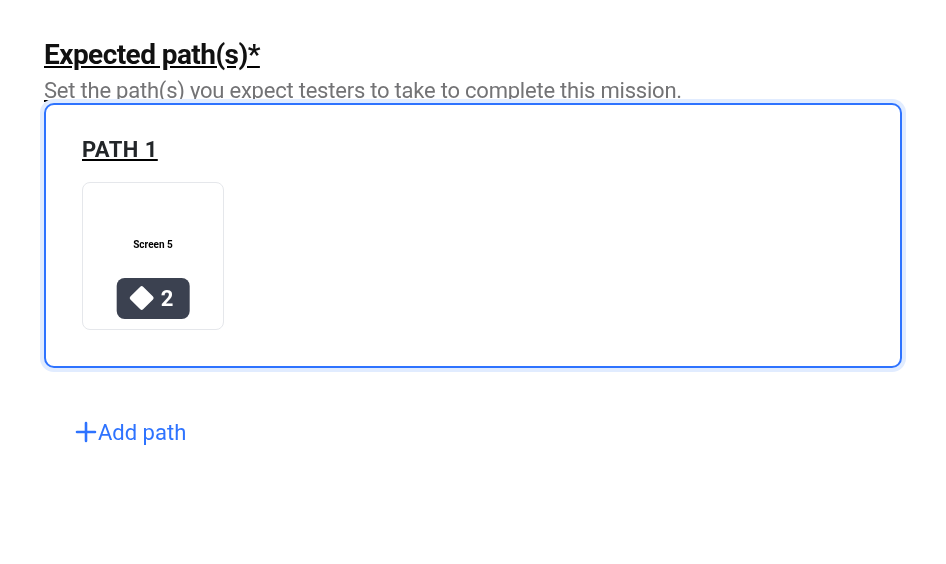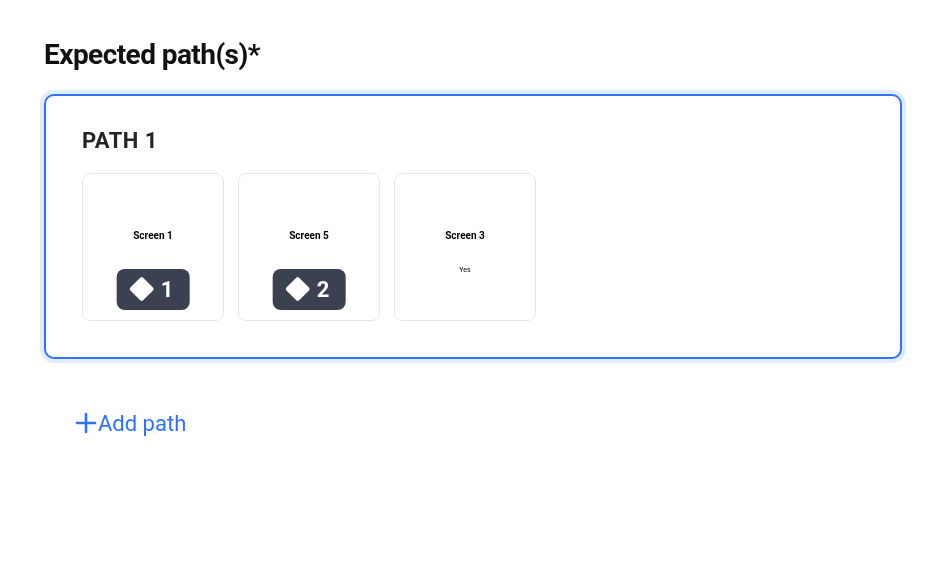--- a/index.html
+++ b/index.html
@@ -1,64 +1,54 @@
 <!DOCTYPE html>
 <html><head>
   <meta charset="utf-8">
   <style>
     * { box-sizing: border-box; margin: 0; padding: 0; }
     body { font-family: -apple-system, BlinkMacSystemFont, "Segoe UI", Roboto, Helvetica, Arial, sans-serif; background: #fff; width: 946px; height: 564px; }
-    .container { padding: 38px 44px; }
+    .container { padding: 38px 44px; text-decoration: underline; }
     .section-title { font-size: 28px; font-weight: 700; color: #111; letter-spacing: -0.02em; line-height: 1.2; }
     .section-subtitle { font-size: 22px; color: #737375; margin-top: 6px; letter-spacing: -0.01em; }
-    .path-card-wrap { margin-top: 22px; position: relative; }
+    .path-card-wrap { position: relative; }
     .path-card-outer { position: absolute; inset: -4px; border-radius: 14px; background: #e1ecff; z-index: 0; }
     .path-card { position: relative; z-index: 1; border: 2px solid #2e73ff; border-radius: 10px; background: #fff; padding: 32px 36px 36px; }
     .path-title { font-size: 22px; font-weight: 700; color: #232629; letter-spacing: 0.02em; margin-bottom: 20px; }
     .screens { display: flex; gap: 14px; }
     .screen { width: 142px; height: 148px; border: 1px solid #e5e7eb; border-radius: 8px; background: #fff; position: relative; display: flex; align-items: center; justify-content: center; cursor: pointer; }
     .screen-label { font-size: 10px; font-weight: 700; color: #000; position: absolute; top: 56px; width: 100%; text-align: center; }
     .screen-sub { font-size: 7px; color: #000; position: absolute; top: 92px; width: 100%; text-align: center; }
     .badge { position: absolute; bottom: 10px; left: 50%; transform: translateX(-50%); background: #3b4150; color: #fff; border-radius: 8px; padding: 8px 16px; display: flex; align-items: center; gap: 10px; font-size: 22px; font-weight: 700; }
     .badge-diamond { width: 18px; height: 18px; background: #fff; transform: rotate(45deg); border-radius: 2px; display: inline-block; }
     .add-path { margin-top: 52px; margin-left: 30px; display: inline-flex; align-items: center; color: #2e73ff; font-size: 22px; cursor: pointer; font-weight: 400; }
     .plus-icon svg { display: block; }
   </style>
 </head>
 <body>
 
 <div class="container">
   <h2 class="section-title">Expected path(s)*</h2>
+  <p class="section-subtitle">Set the path(s) you expect testers to take to complete this mission.</p>
 
   <div class="path-card-wrap">
     <div class="path-card-outer"></div>
     <div class="path-card">
       <div class="path-title">PATH 1</div>
       <div class="screens">
 
-        <div class="screen">
-          <div class="screen-label">Screen 1</div>
-          <div class="badge">
-            <span class="badge-diamond"></span>
-            <span>1</span>
-          </div>
-        </div>
 
         <div class="screen">
           <div class="screen-label">Screen 5</div>
           <div class="badge">
             <span class="badge-diamond"></span>
             <span>2</span>
           </div>
         </div>
 
-        <div class="screen">
-          <div class="screen-label">Screen 3</div>
-          <div class="screen-sub">Yes</div>
-        </div>
 
       </div>
     </div>
   </div>
 
   <div class="add-path">
     <span class="plus-icon">
       <svg width="24" height="24" viewBox="0 0 24 24" fill="none">
           <path d="M12 3v18M3 12h18" stroke="#2e73ff" stroke-width="2.6" stroke-linecap="round"></path>
         </svg>

